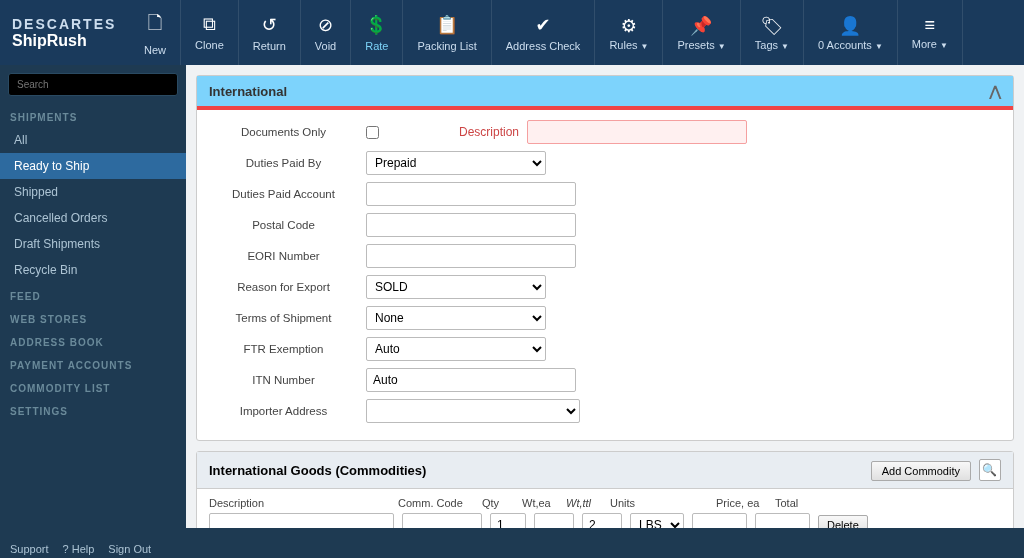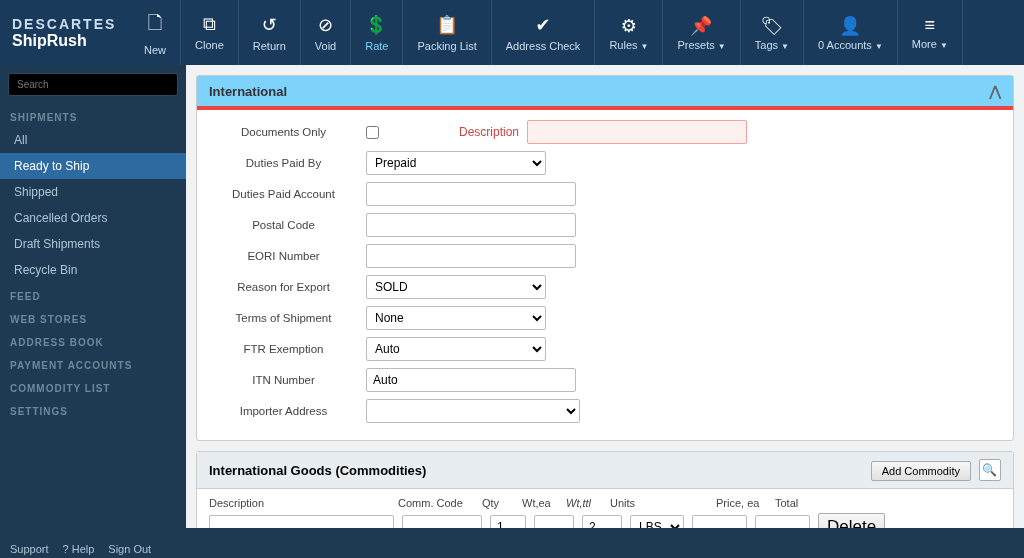--- a/index.html
+++ b/index.html
@@ -189,21 +189,21 @@
       color: #444;
     }
     .comm-desc-input { width: 185px; }
     .comm-code-input { width: 80px; }
     .comm-qty-input { width: 36px; }
     .comm-wt-input { width: 40px; }
     .btn-delete {
       background: linear-gradient(180deg, #f8f8f8, #e0e0e0);
       border: 1px solid #aaa;
       padding: 3px 8px;
-      font-size: 17px;
+      font-size: 11px;
       cursor: pointer;
       border-radius: 2px;
     }
 
     
     .bottom-bar {
       background: #1e3a52;
       color: #adc4d4;
       display: flex;
       padding: 15px 10px;

